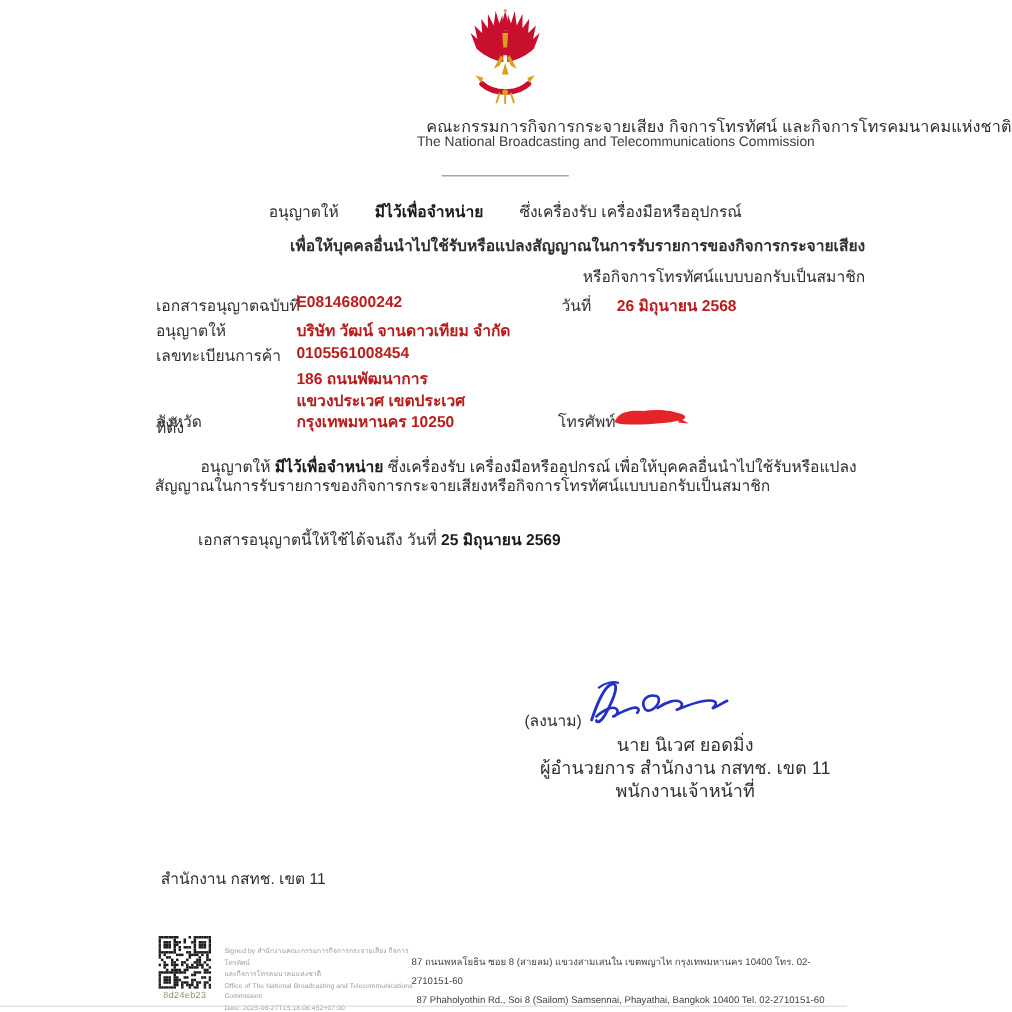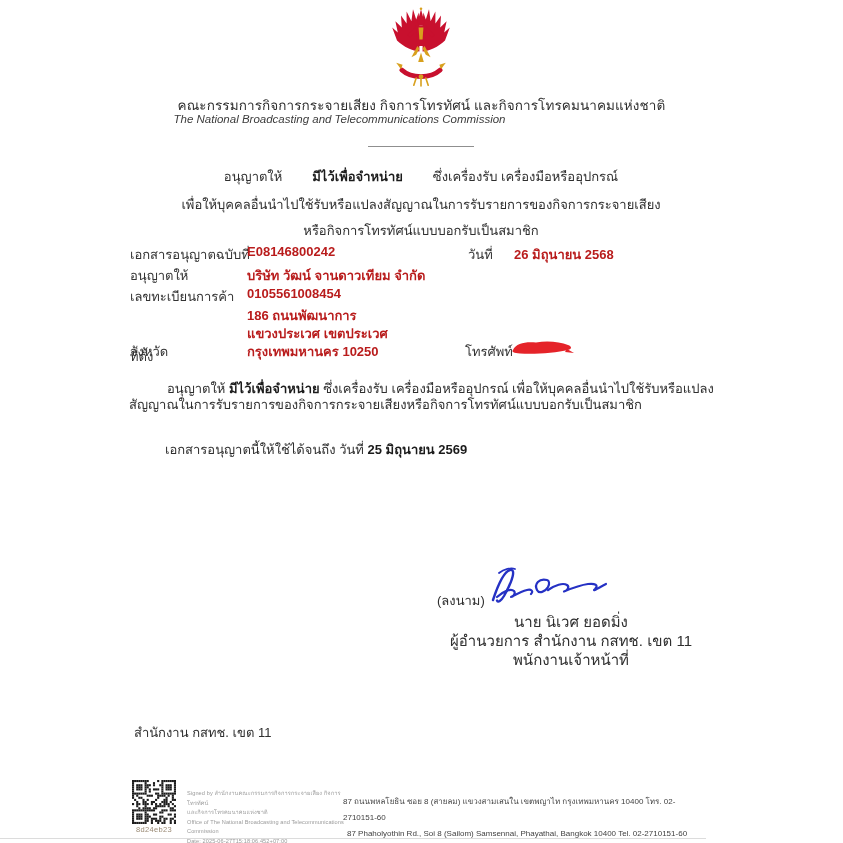--- a/index.html
+++ b/index.html
@@ -1,20 +1,20 @@
 <!DOCTYPE html>
 <html><head>
 <meta charset="utf-8">
 <style>
   html,body{margin:0;padding:0;background:#ffffff;}
   body{width:843px;height:843px;position:relative;overflow:hidden;
        font-family:"Liberation Sans","DejaVu Sans",sans-serif;color:#2e2e2e;}
   .page{position:absolute;inset:0;background:#fff;}
   .abs{position:absolute;}
-  .center{text-align:center;}
+  .center{text-align:right;}
   .th13{font-size:13px;line-height:1.35;color:#2f2f2f;}
   .bold{font-weight:700;color:#1b1b1b;}
   .label{font-size:13px;color:#333;}
   .value{font-size:13px;font-weight:700;color:#b91c1c;}
   .hdr-thai{font-size:13.5px;color:#2f2f2f;letter-spacing:.1px;}
   .hdr-eng{font-size:11.5px;color:#3c3c3c;}
   .divider{border-top:1px solid #8f8f8f;width:106px;}
   .para1-line{display:flex;justify-content:center;gap:30px;font-size:13px;color:#2f2f2f;}
   .para{font-size:13px;line-height:16px;color:#2f2f2f;text-align:left;}
   .sig-name-block{width:300px;text-align:center;font-size:15px;line-height:19px;color:#2f2f2f;}
@@ -51,30 +51,30 @@
 
       <path d="M26 80 C38 91 62 91 74 80" stroke="#c8102e" stroke-width="6" fill="none" stroke-linecap="round"></path>
       <path d="M25 79 l-6 -8 l8 2.5 z" fill="#d8a01d"></path>
       <path d="M75 79 l6 -8 l-8 2.5 z" fill="#d8a01d"></path>
       <circle cx="50" cy="88.5" r="3" fill="#d8a01d"></circle>
       <path d="M44 90 l-3 9 M50 91 l0 9 M56 90 l3 9" stroke="#d8a01d" stroke-width="2" fill="none" stroke-linecap="round"></path>
     </svg>
   </div>
 
   <div class="abs hdr-thai center" style="left:0;top:94px;width:843px;">คณะกรรมการกิจการกระจายเสียง กิจการโทรทัศน์ และกิจการโทรคมนาคมแห่งชาติ</div>
-  <div class="abs hdr-eng center" style="left:0;top:113px;width:679px;font-style:italic;">The National Broadcasting and Telecommunications Commission</div>
+  <div class="abs hdr-eng center" style="left:0;top:113px;width:679px;">The National Broadcasting and Telecommunications Commission</div>
   <div class="abs divider" style="left:368px;top:146px;"></div>
 
   <div class="abs" style="left:121px;top:166px;width:600px;">
     <div class="para1-line" style="margin-bottom:9px;">
       <span>อนุญาตให้</span>
       <span class="bold">มีไว้เพื่อจำหน่าย</span>
       <span>ซึ่งเครื่องรับ เครื่องมือหรืออุปกรณ์</span>
     </div>
-    <div class="th13 center" style="margin-bottom:8px;">เพื่อให้บุคคลอื่นนำไปใช้รับหรือแปลงสัญญาณในการรับรายการของกิจการกระจายเสียง</div>
+    <div class="th13 center" style="margin-bottom:8px;font-weight:bold;">เพื่อให้บุคคลอื่นนำไปใช้รับหรือแปลงสัญญาณในการรับรายการของกิจการกระจายเสียง</div>
     <div class="th13 center">หรือกิจการโทรทัศน์แบบบอกรับเป็นสมาชิก</div>
   </div>
 
   <div class="abs label" style="left:130px;top:244px;">เอกสารอนุญาตฉบับที่</div>
   <div class="abs value" style="left:247px;top:244px;">E08146800242</div>
   <div class="abs label" style="left:468px;top:244px;">วันที่</div>
   <div class="abs value" style="left:514px;top:244px;">26 มิถุนายน 2568</div>
 
   <div class="abs label" style="left:130px;top:265px;">อนุญาตให้</div>
   <div class="abs value" style="left:247px;top:265px;">บริษัท วัฒน์ จานดาวเทียม จำกัด</div>

